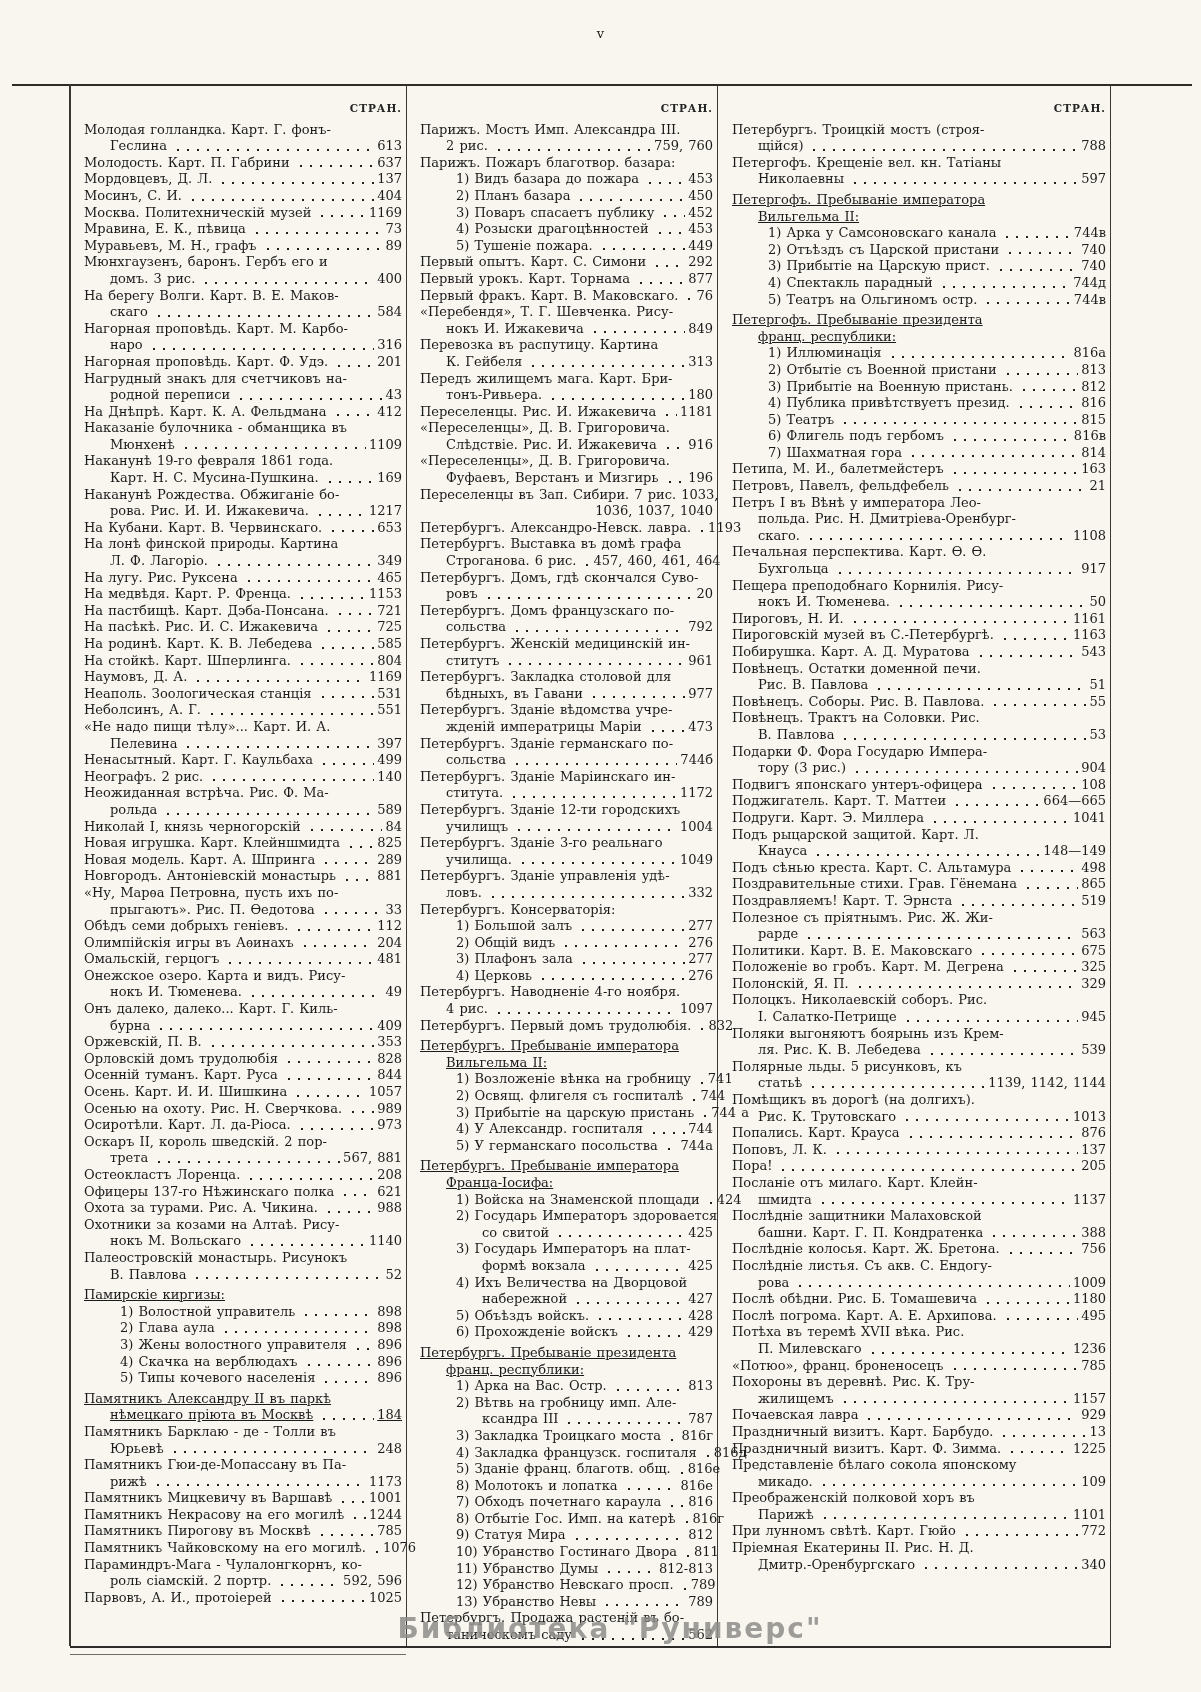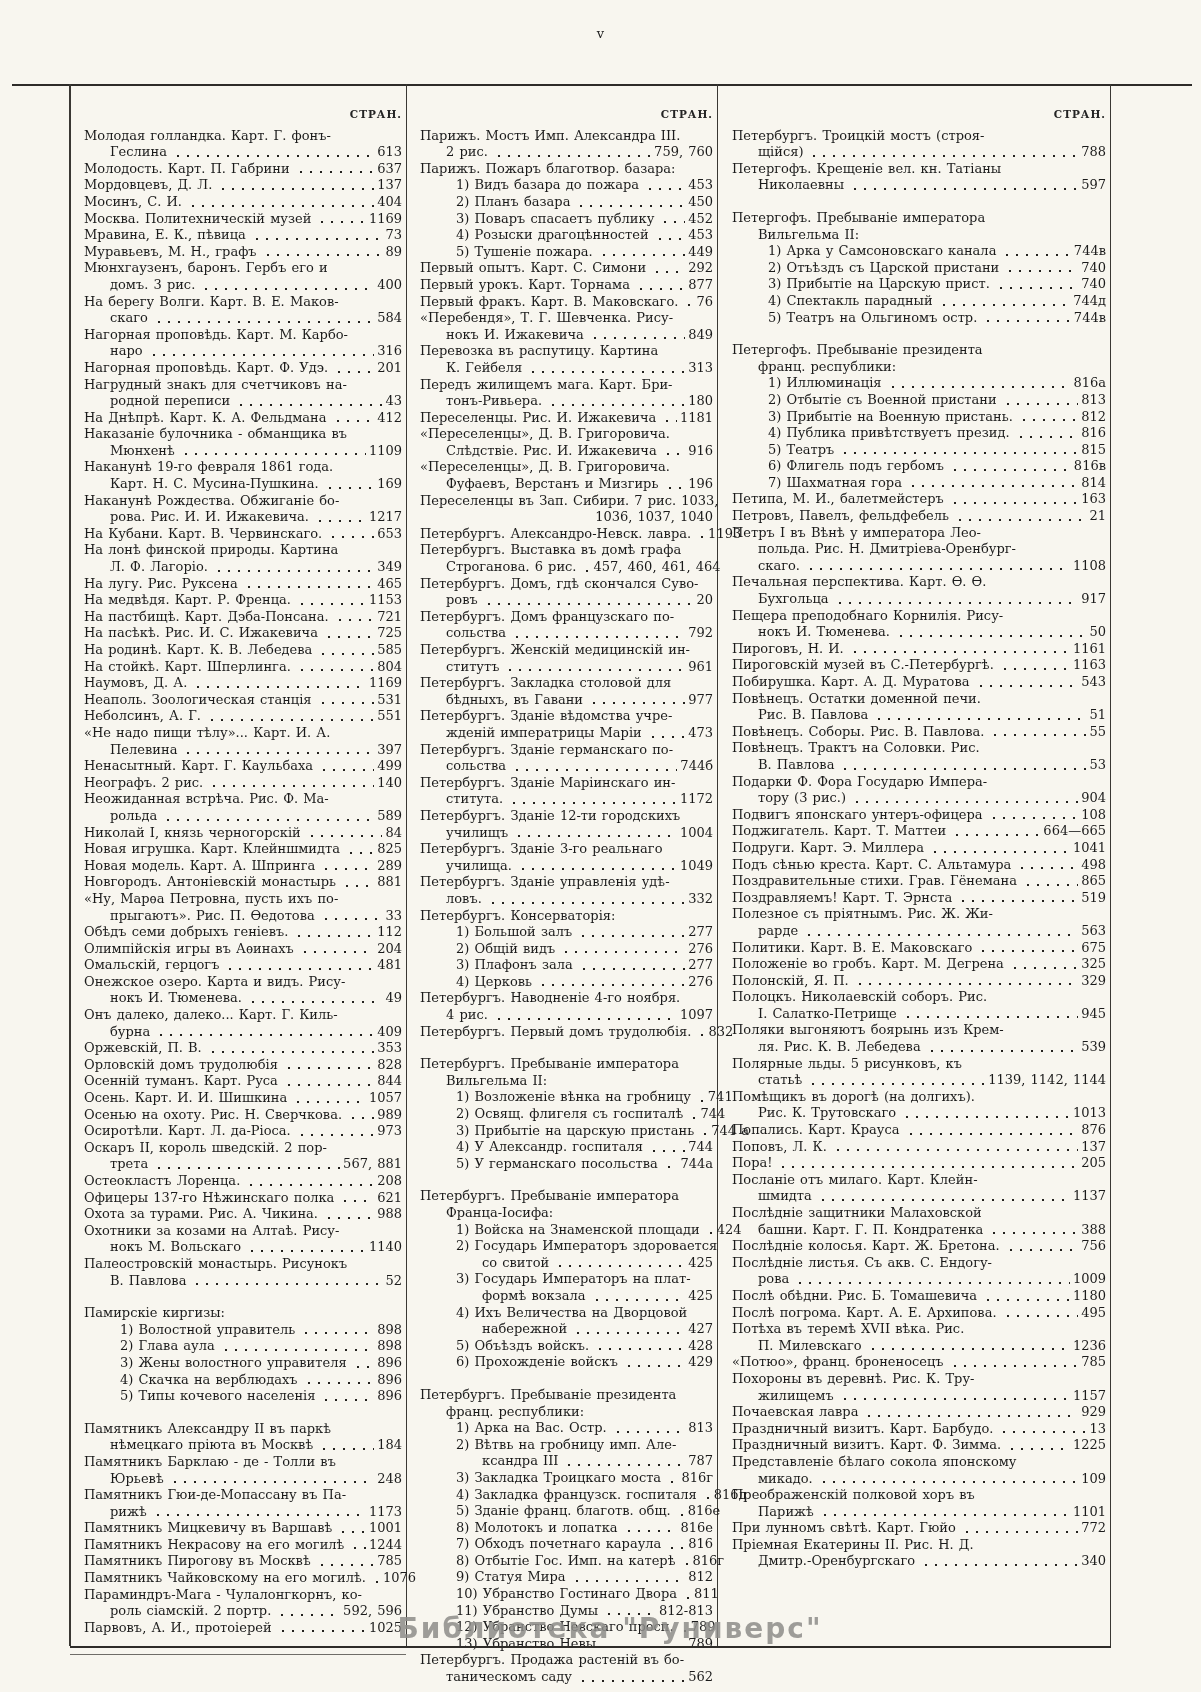--- a/index.html
+++ b/index.html
@@ -15,31 +15,31 @@
     background:#f8f6ef;
     color:#1b1b1b;
   }
   .folio{
     position:absolute;top:26px;left:0;right:0;
     text-align:center;font-size:13px;color:#222;
   }
   .rule-h{position:absolute;background:#2e2c29;}
   .rule-v{position:absolute;background:#3a3833;width:1px;}
   .col{
-    position:absolute;top:106px;
+    position:absolute;top:100px;
     font-size:13px;line-height:16.6px;
     word-spacing:1px;
   }
   .strhead{
     text-align:right;
     font-size:10.5px;font-weight:bold;letter-spacing:1px;
     margin-bottom:5px;color:#242424;
   }
   .entry{margin:0;}
-  .entry.gap{margin-top:16px;}
+  .entry.gap{margin-top:4px;text-decoration:underline;}
   .line{display:flex;align-items:baseline;}
   .line .t{flex-shrink:0;white-space:nowrap;}
   .line.cont{padding-left:26px;}
   .entry.sub .line{padding-left:36px;}
   .entry.sub .line.cont{padding-left:62px;text-align:right;}
   .leader{
     flex:1 1 auto;min-width:10px;
     align-self:stretch;
     margin:0 3px 0 4px;
     background-image:radial-gradient(circle, #24221f 1.15px, rgba(0,0,0,0) 1.35px);
@@ -1376,20 +1376,30 @@
       </div>
       <div class="entry">
         <div class="line">
           <span class="t">Подруги. Карт. Э. Миллера</span>
           <span class="leader"></span>
           <span class="pg">1041</span>
         </div>
       </div>
       <div class="entry">
         <div class="line">
+          <span class="t">Подъ рыцарской защитой. Карт. Л.</span>
+        </div>
+        <div class="line cont">
+          <span class="t">Кнауса</span>
+          <span class="leader"></span>
+          <span class="pg">148—149</span>
+        </div>
+      </div>
+      <div class="entry">
+        <div class="line">
           <span class="t">Подъ сѣнью креста. Карт. С. Альтамура</span>
           <span class="leader"></span>
           <span class="pg">498</span>
         </div>
       </div>
       <div class="entry">
         <div class="line">
           <span class="t">Поздравительные стихи. Грав. Гёнемана</span>
           <span class="leader"></span>
           <span class="pg">865</span>

